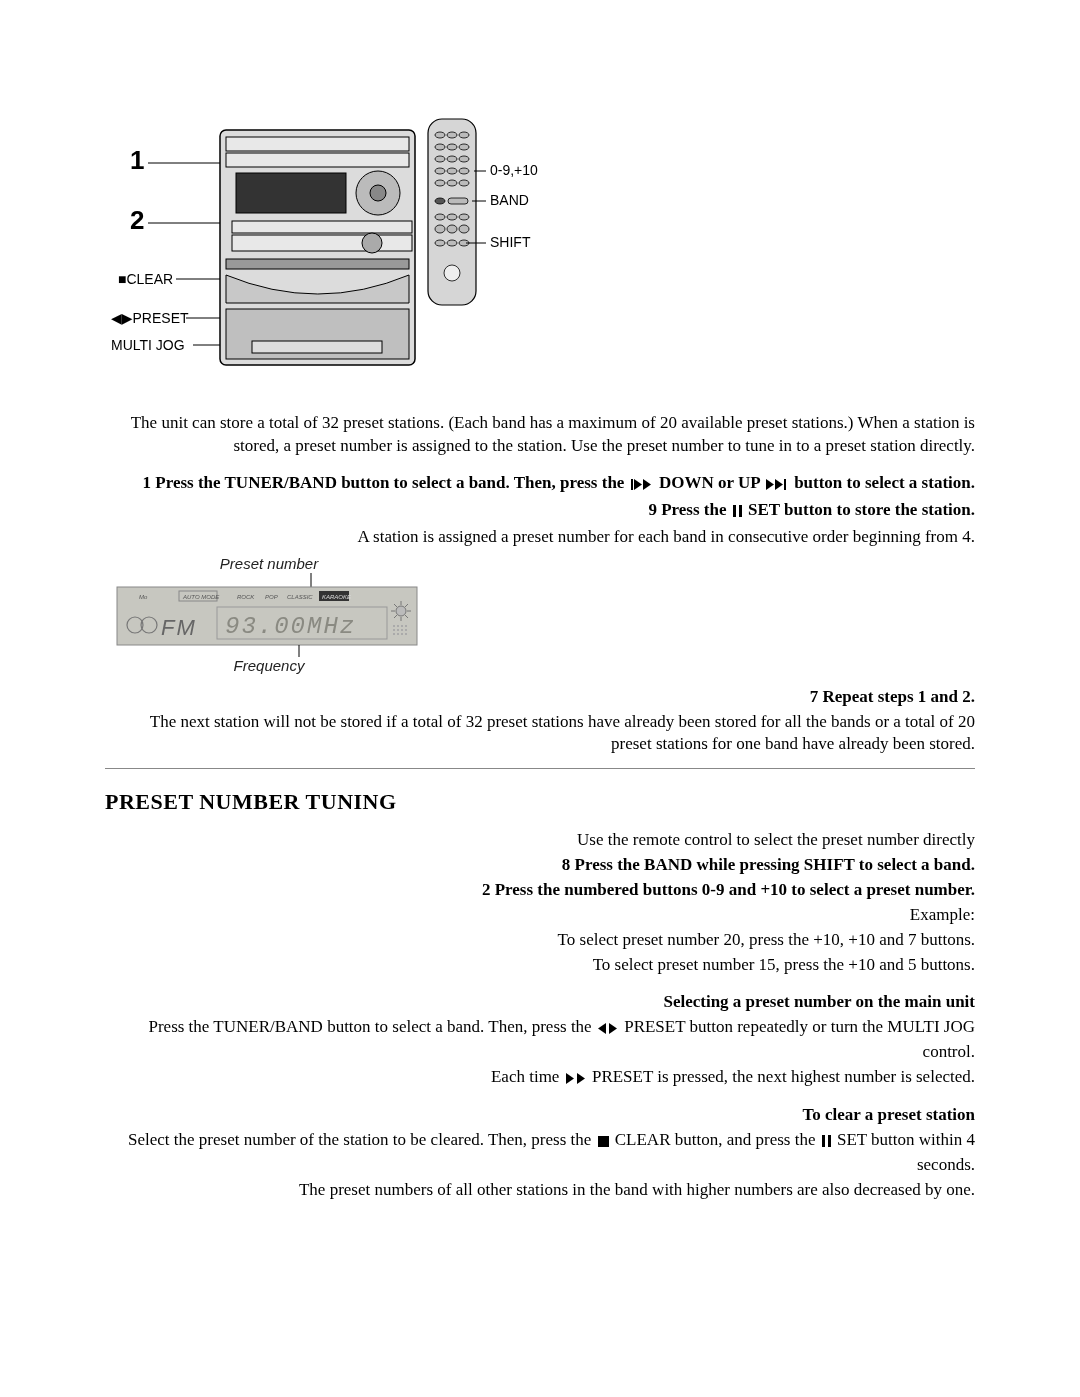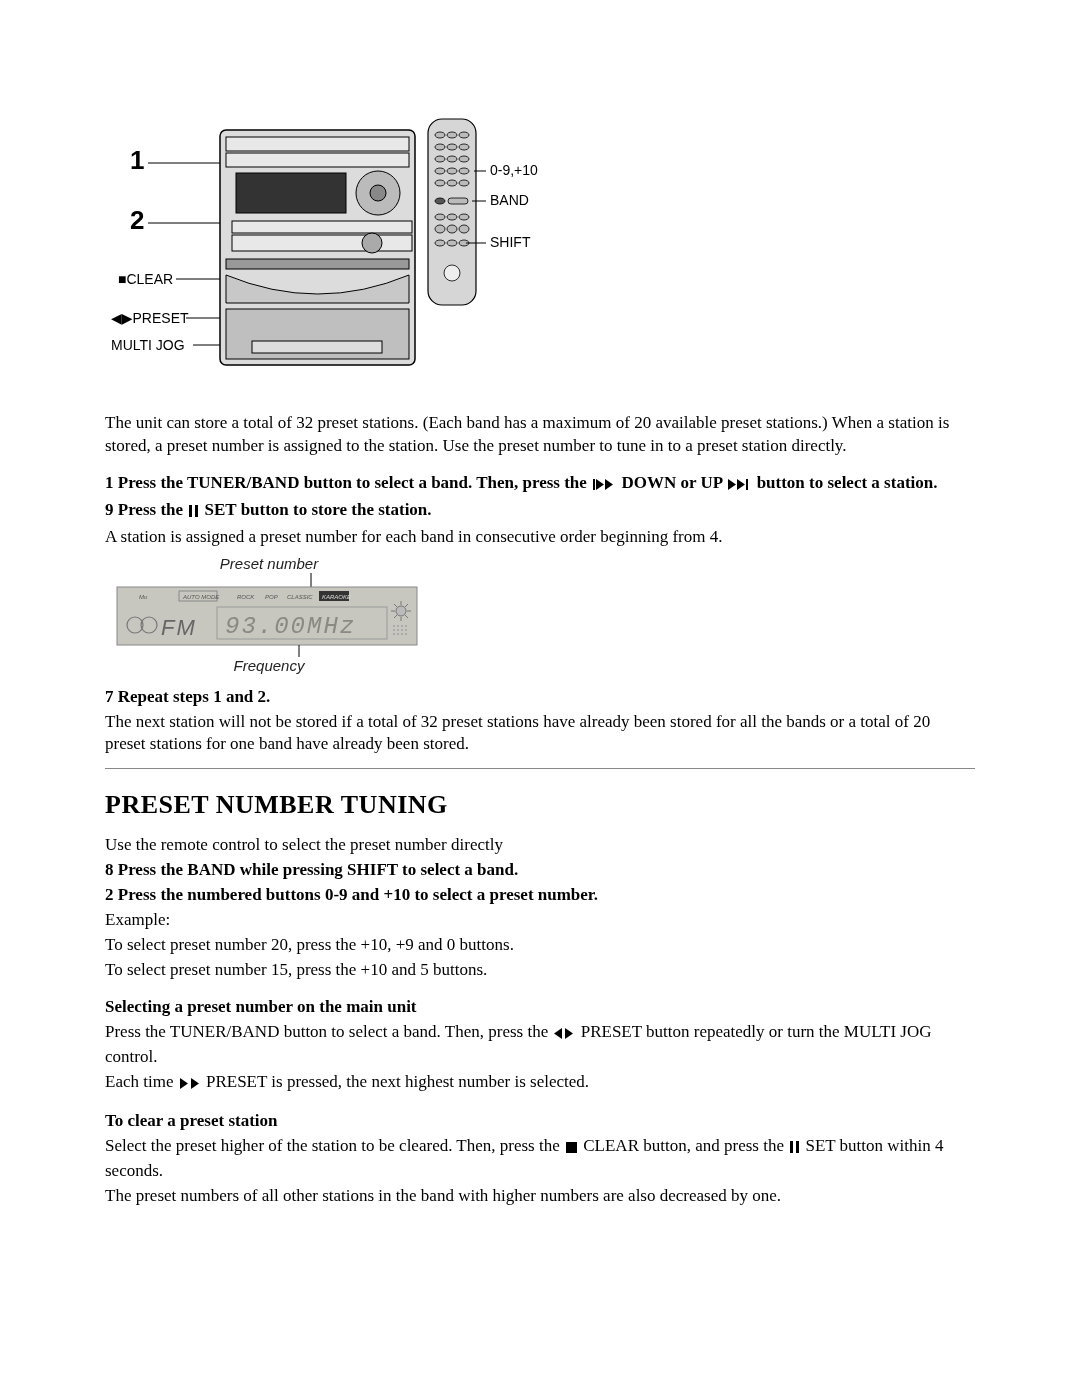--- a/index.html
+++ b/index.html
@@ -15,34 +15,35 @@
   }
   .diagram-row {
     margin: 0 0 30px 3px;
   }
   .lcd-row {
     margin: 6px 0 4px 4px;
     font-style: italic;
   }
   p {
     margin: 0 0 2px 0;
+    text-align: right;
   }
   .para {
     margin-bottom: 2px;
   }
   .gap {
     margin-top: 14px;
   }
   strong, b {
     font-weight: bold;
   }
   h2 {
     font-family: Georgia, "Times New Roman", serif;
     font-weight: bold;
-    font-size: 26px;
+    font-size: 22px;
     letter-spacing: 0.5px;
     margin: 18px 0 12px 0;
   }
   hr.section-rule {
     border: none;
     border-top: 1px solid #888;
     margin: 12px 0 0 0;
   }
   .icon {
     display: inline-block;
@@ -246,21 +247,21 @@
 <p class="para">The next station will not be stored if a total of 32 preset stations have already been stored for all the bands or a total of 20 preset stations for one band have already been stored.</p>
 
 <hr class="section-rule">
 
 <h2>PRESET NUMBER TUNING</h2>
 
 <p class="para">Use the remote control to select the preset number directly</p>
 <p class="para"><strong>8 Press the BAND while pressing SHIFT to select a band.</strong></p>
 <p class="para"><strong>2 Press the numbered buttons 0-9 and +10 to select a preset number.</strong></p>
 <p class="para">Example:</p>
-<p class="para">To select preset number 20, press the +10, +9 and 0 buttons.</p>
+<p class="para">To select preset number 20, press the +10, +10 and 7 buttons.</p>
 <p class="para">To select preset number 15, press the +10 and 5 buttons.</p>
 
 <p class="para gap"><strong>Selecting a preset number on the main unit</strong></p>
 <p class="para">
   <span>Press the TUNER/BAND button to select a band. Then, press the </span>
   <span class="icon">
     <svg width="20" height="11">
         <polygon points="9,5.5 1,0 1,11" fill="#000" transform="scale(-1,1) translate(-9,0)"></polygon>
         <polygon points="11,0 19,5.5 11,11" fill="#000"></polygon>
       </svg>
@@ -273,21 +274,21 @@
     <svg width="20" height="11">
         <polygon points="8,5.5 0,0 0,11" fill="#000"></polygon>
         <polygon points="11,0 19,5.5 11,11" fill="#000"></polygon>
       </svg>
   </span>
   <span> PRESET is pressed, the next highest number is selected.</span>
 </p>
 
 <p class="para gap"><strong>To clear a preset station</strong></p>
 <p class="para">
-  <span>Select the preset higher of the station to be cleared. Then, press the </span>
+  <span>Select the preset number of the station to be cleared. Then, press the </span>
   <span class="icon">
     <svg width="11" height="11">
         <rect x="0" y="0" width="11" height="11" fill="#000"></rect>
       </svg>
   </span>
   <span> CLEAR button, and press the </span>
   <span class="icon">
     <svg width="9" height="12">
         <rect x="0" y="0" width="3" height="12" fill="#000"></rect>
         <rect x="6" y="0" width="3" height="12" fill="#000"></rect>

